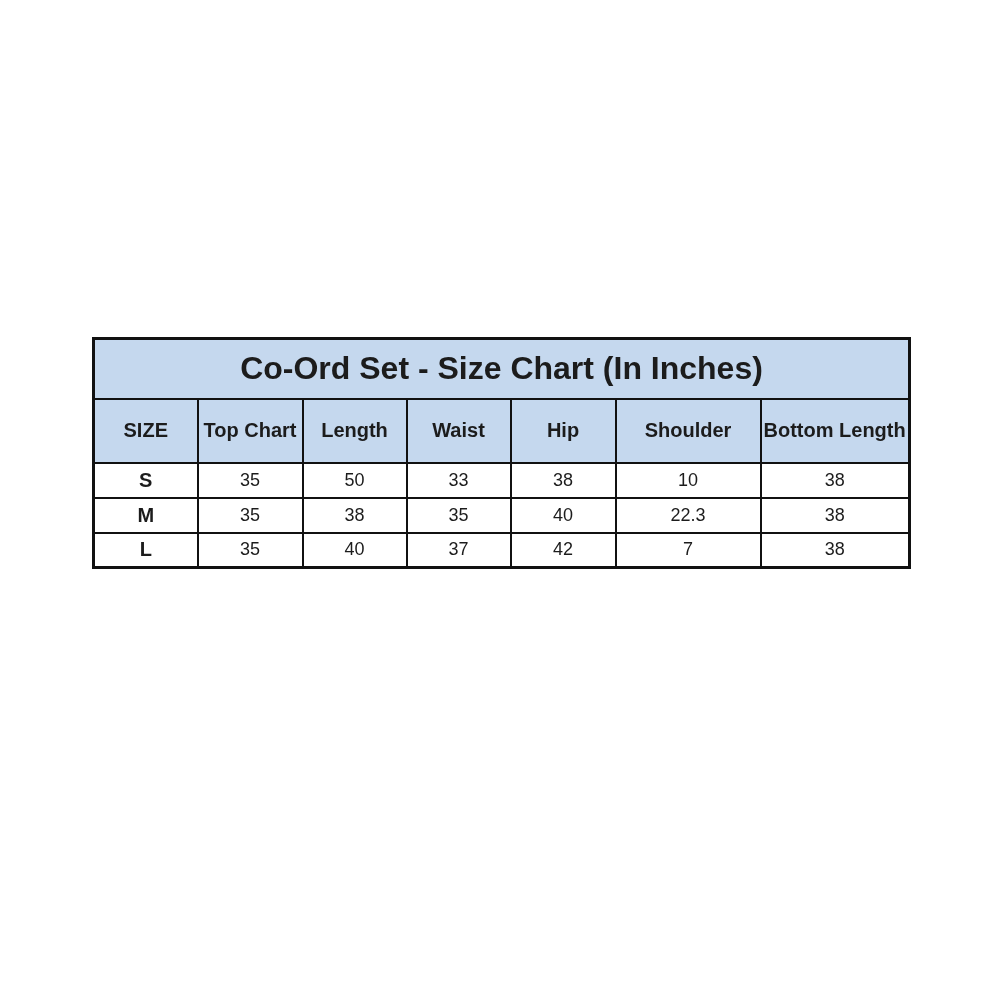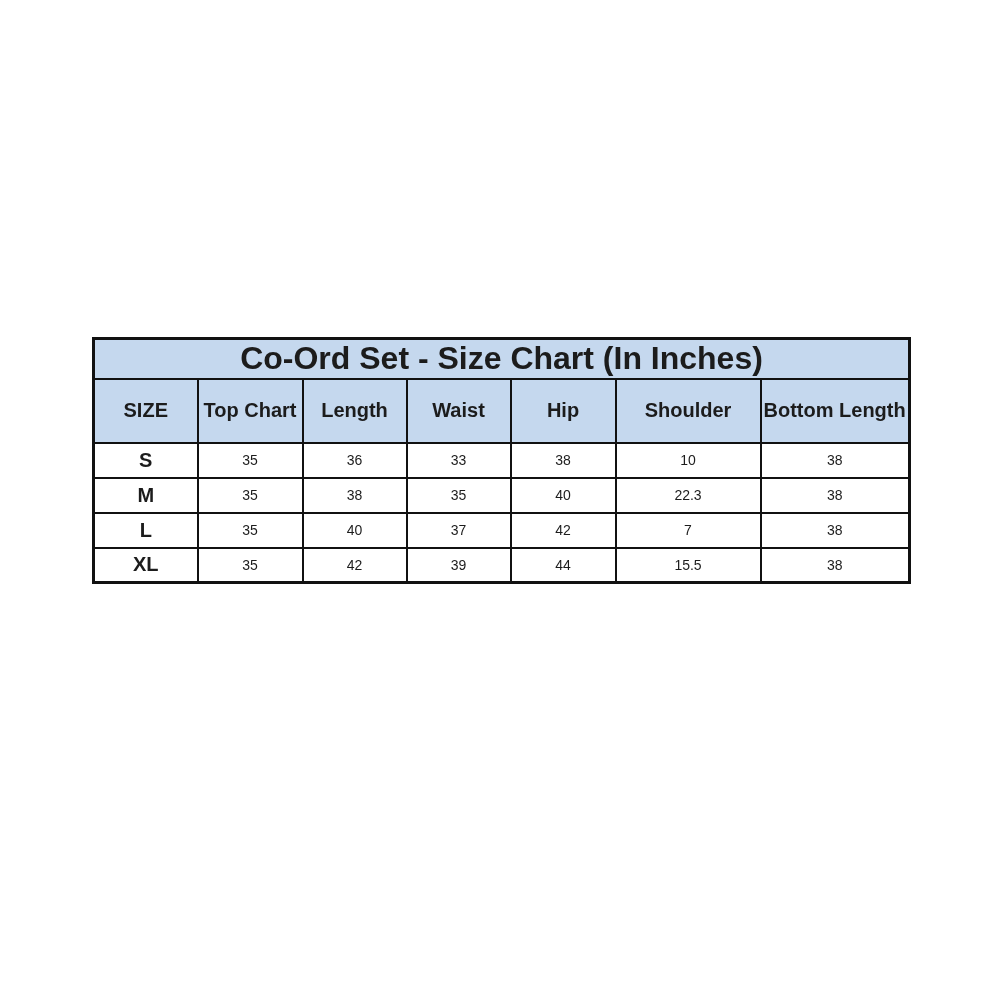--- a/index.html
+++ b/index.html
@@ -32,38 +32,38 @@
     text-align:center;
     vertical-align:middle;
     overflow:hidden;
     padding:0 2px;
   }
   table.size-chart{
     border:3px solid var(--border-color);
   }
   tr.title-row td{
     background:var(--header-bg);
-    height:40px;
+    height:60px;
     font-size:32px;
     font-weight:bold;
     letter-spacing:0px;
   }
   tr.header-row th{
     background:var(--header-bg);
     height:64px;
     font-size:20px;
     font-weight:bold;
     line-height:1.25;
   }
   tr.header-row th.left-align{
     text-align:left;
   }
   tr.data-row{height:35px;}
   tr.data-row td{
-    font-size:14px;
+    font-size:18px;
     font-weight:normal;
   }
   tr.data-row td.size-label{
     font-weight:bold;
     font-size:20px;
   }
 </style>
 </head>
 <body>
 
@@ -88,21 +88,21 @@
         <th>Length</th>
         <th>Waist</th>
         <th>Hip</th>
         <th>Shoulder</th>
         <th class="left-align">Bottom Length</th>
       </tr>
 
       <tr class="data-row">
         <td class="size-label">S</td>
         <td>35</td>
-        <td>36</td>
+        <td>50</td>
         <td>33</td>
         <td>38</td>
         <td>10</td>
         <td>38</td>
       </tr>
 
       <tr class="data-row">
         <td class="size-label">M</td>
         <td>35</td>
         <td>38</td>
@@ -115,26 +115,17 @@
       <tr class="data-row">
         <td class="size-label">L</td>
         <td>35</td>
         <td>40</td>
         <td>37</td>
         <td>42</td>
         <td>7</td>
         <td>38</td>
       </tr>
 
-      <tr class="data-row">
-        <td class="size-label">XL</td>
-        <td>35</td>
-        <td>42</td>
-        <td>39</td>
-        <td>44</td>
-        <td>15.5</td>
-        <td>38</td>
-      </tr>
 
 
     </tbody>
   </table>
 </div>
 
 </body></html>

